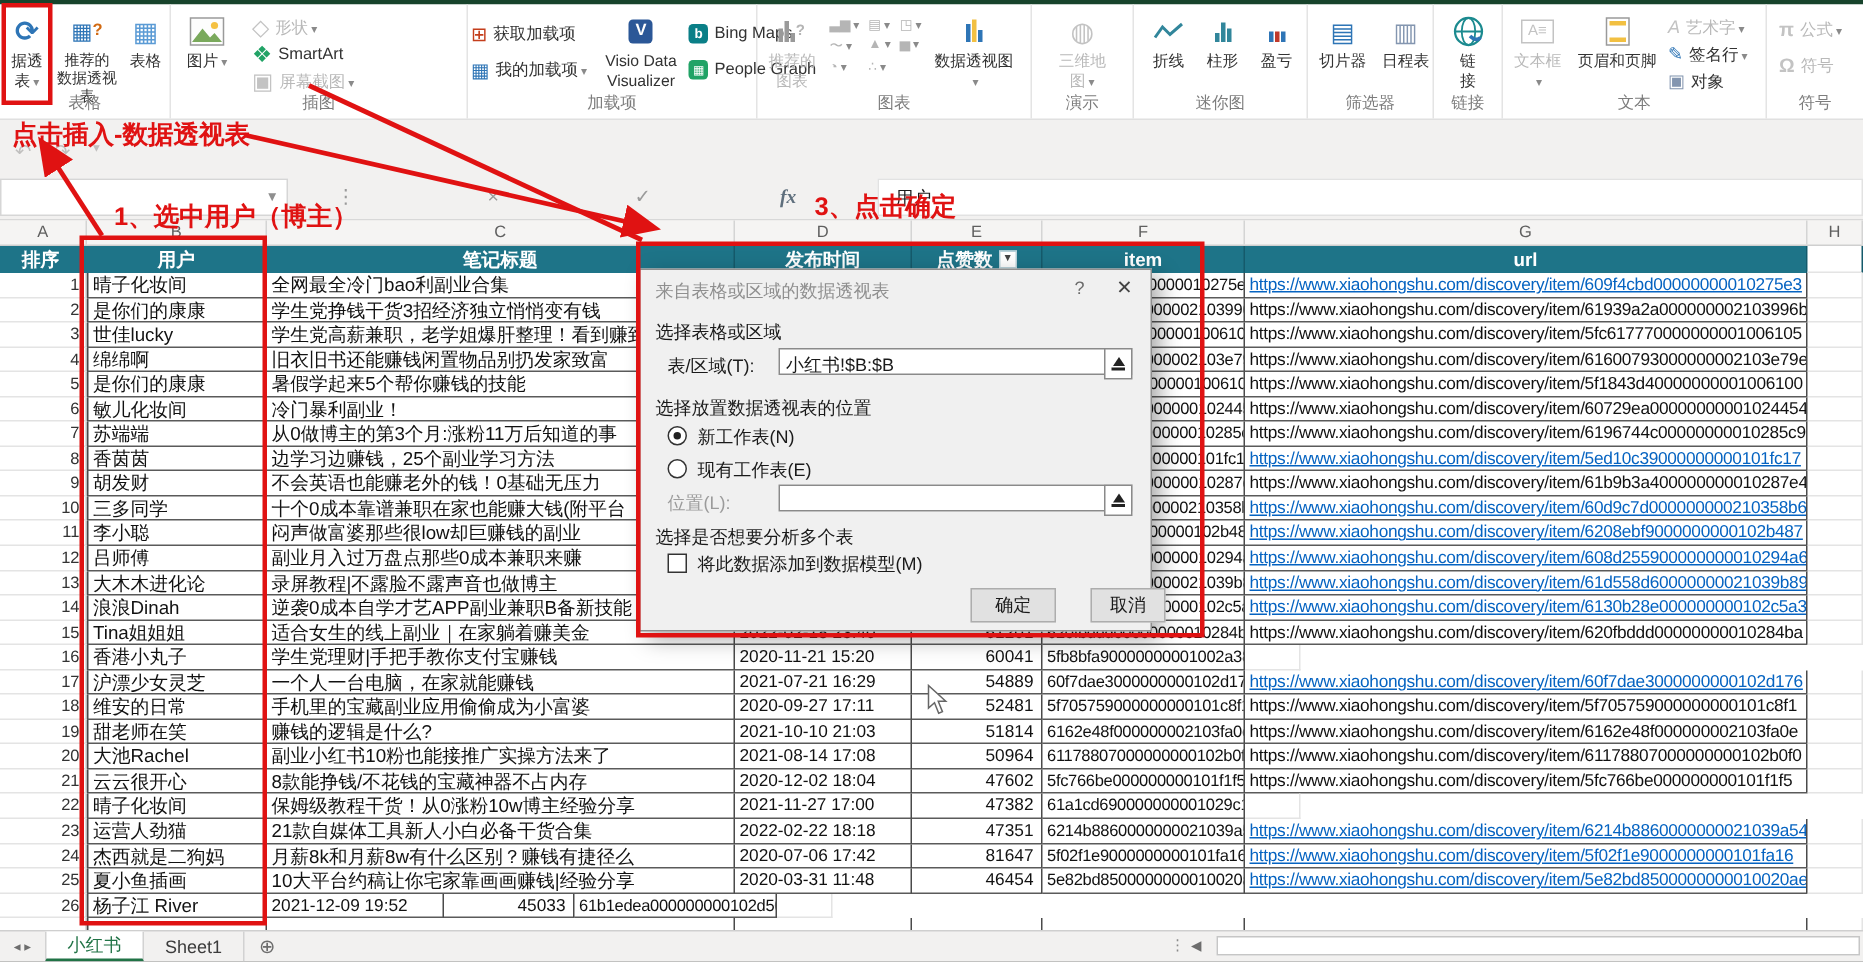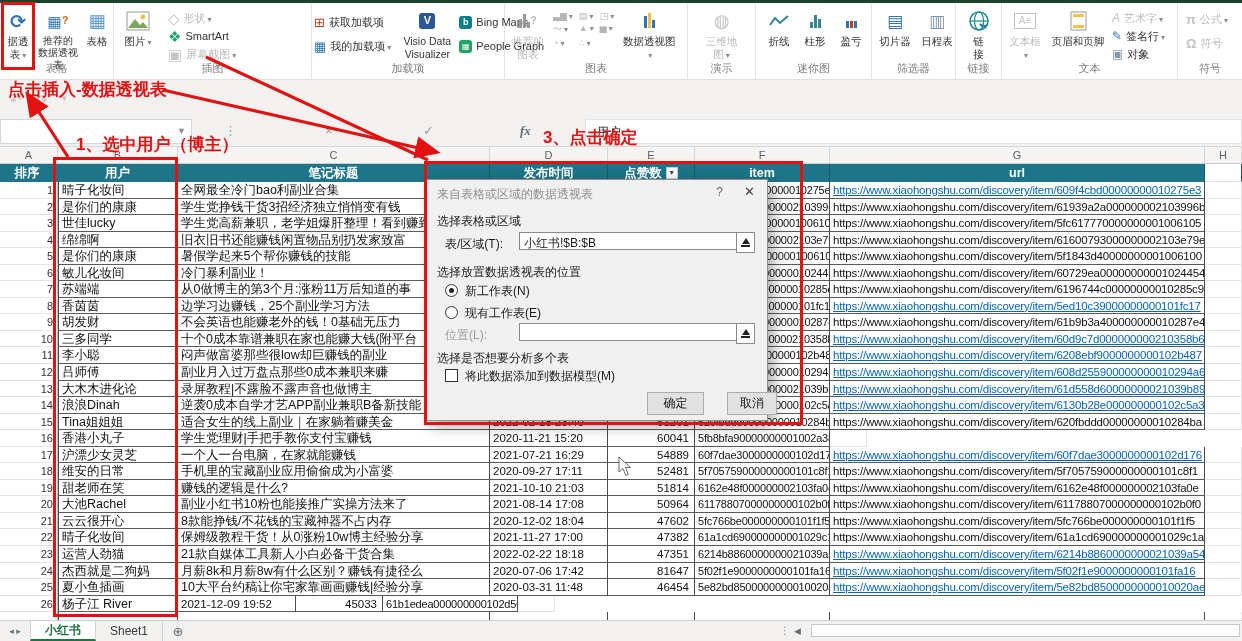--- a/index.html
+++ b/index.html
@@ -58,21 +58,21 @@
   .trow .c-likes{ font-size:11.5px; text-align:right; padding-right:5px; }
   .trow .c-item{ font-size:11px; letter-spacing:-0.2px; }
   .trow .c-url{ font-size:11.5px; letter-spacing:-0.2px; }
   .c-url.lnk{ color:#0563c1; text-decoration:underline; }
   .filter-box{ width:12px; height:12px; background:#fff; border:1px solid #b9d2da; color:#444; font-size:7px; display:inline-flex; align-items:center; justify-content:center; }
 
   
   .tabbar{ position:absolute; left:0; bottom:0; width:100%; height:21px; background:#f2f1f0; border-top:1px solid #cfcfcf; display:flex; align-items:stretch; font-size:12px; }
   .tab-nav{ width:30px; display:flex; align-items:center; justify-content:center; color:#6d6d6d; font-size:9px; }
   .tab{ padding:0 14px; display:flex; align-items:center; border-right:1px solid #d2d2d2; color:#3c3c3c; }
-  .tab.active{ background:#fff; color:#217346; font-weight:bold; border-bottom:2px solid #217346; border-left:1px solid #d2d2d2; }
+  .tab.active{ background:#fff; color:#217346; font-weight:normal; border-bottom:2px solid #217346; border-left:1px solid #d2d2d2; }
   .addsheet{ width:30px; display:flex; align-items:center; justify-content:center; color:#6d6d6d; font-size:13px; }
   .hscroll{ position:absolute; right:0; bottom:2px; left:780px; height:17px; display:flex; align-items:center; }
   .hs-dots{ color:#8a8a8a; font-size:10px; margin-right:4px; }
   .hs-arrow{ color:#6d6d6d; font-size:9px; margin-right:4px; }
   .hs-track{ flex:1; height:15px; background:#f2f1f0; position:relative; }
   .hs-thumb{ position:absolute; left:6px; right:2px; top:1px; bottom:1px; background:#fff; border:1px solid #c6c6c6; }
 
   
   .dialog{ position:absolute; left:426px; top:179px; width:342px; height:242px; background:#f0f0f0; border:1px solid #8f8f8f; box-shadow:5px 5px 14px rgba(0,0,0,.35); z-index:30; font-size:12px; color:#1a1a1a; }
   .dlg-title{ position:absolute; left:10px; top:6px; color:#8f8f8f; }
@@ -616,21 +616,20 @@
       <div class="cell c-url">https://www.xiaohongshu.com/discovery/item/5fc766be000000000101f1f5</div>
       <div class="cell c-h"></div>
     </div>
         <div class="trow">
       <div class="cell c-rank">22</div>
       <div class="cell c-user">晴子化妆间</div>
       <div class="cell c-title">保姆级教程干货！从0涨粉10w博主经验分享</div>
       <div class="cell c-date">2021-11-27 17:00</div>
       <div class="cell c-likes">47382</div>
       <div class="cell c-item">61a1cd690000000001029c1a</div>
-      <div class="cell c-url">https://www.xiaohongshu.com/discovery/item/61a1cd690000000001029c1a</div>
       <div class="cell c-h"></div>
     </div>
         <div class="trow">
       <div class="cell c-rank">23</div>
       <div class="cell c-user">运营人劲猫</div>
       <div class="cell c-title">21款自媒体工具新人小白必备干货合集</div>
       <div class="cell c-date">2022-02-22 18:18</div>
       <div class="cell c-likes">47351</div>
       <div class="cell c-item">6214b8860000000021039a54</div>
       <div class="cell c-url lnk">https://www.xiaohongshu.com/discovery/item/6214b8860000000021039a54</div>

